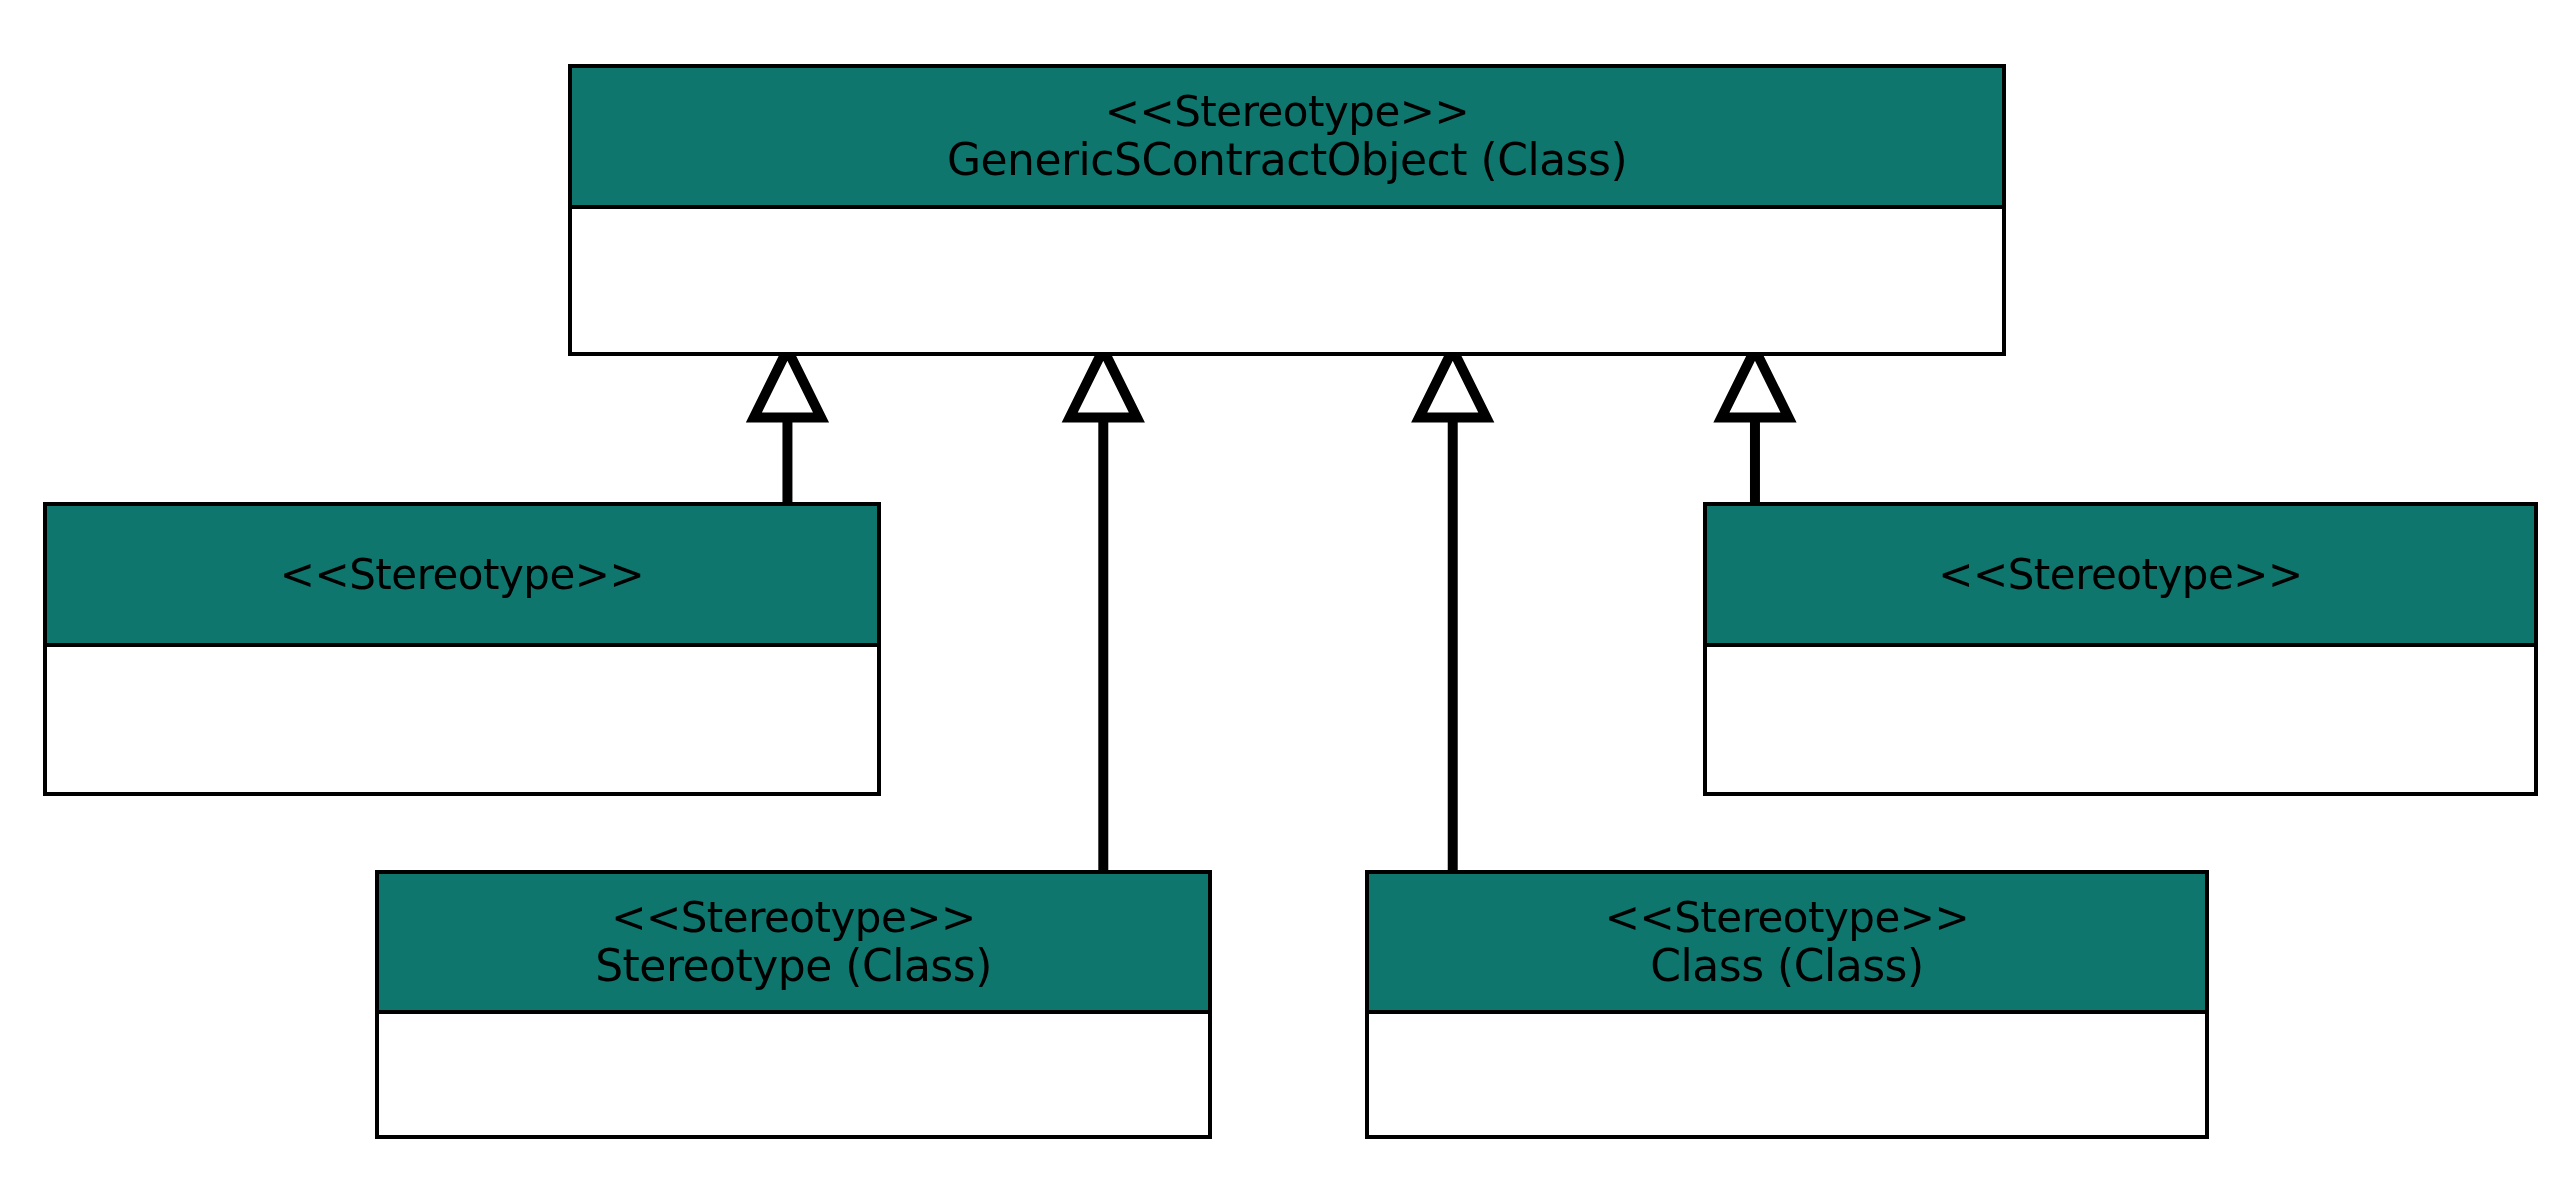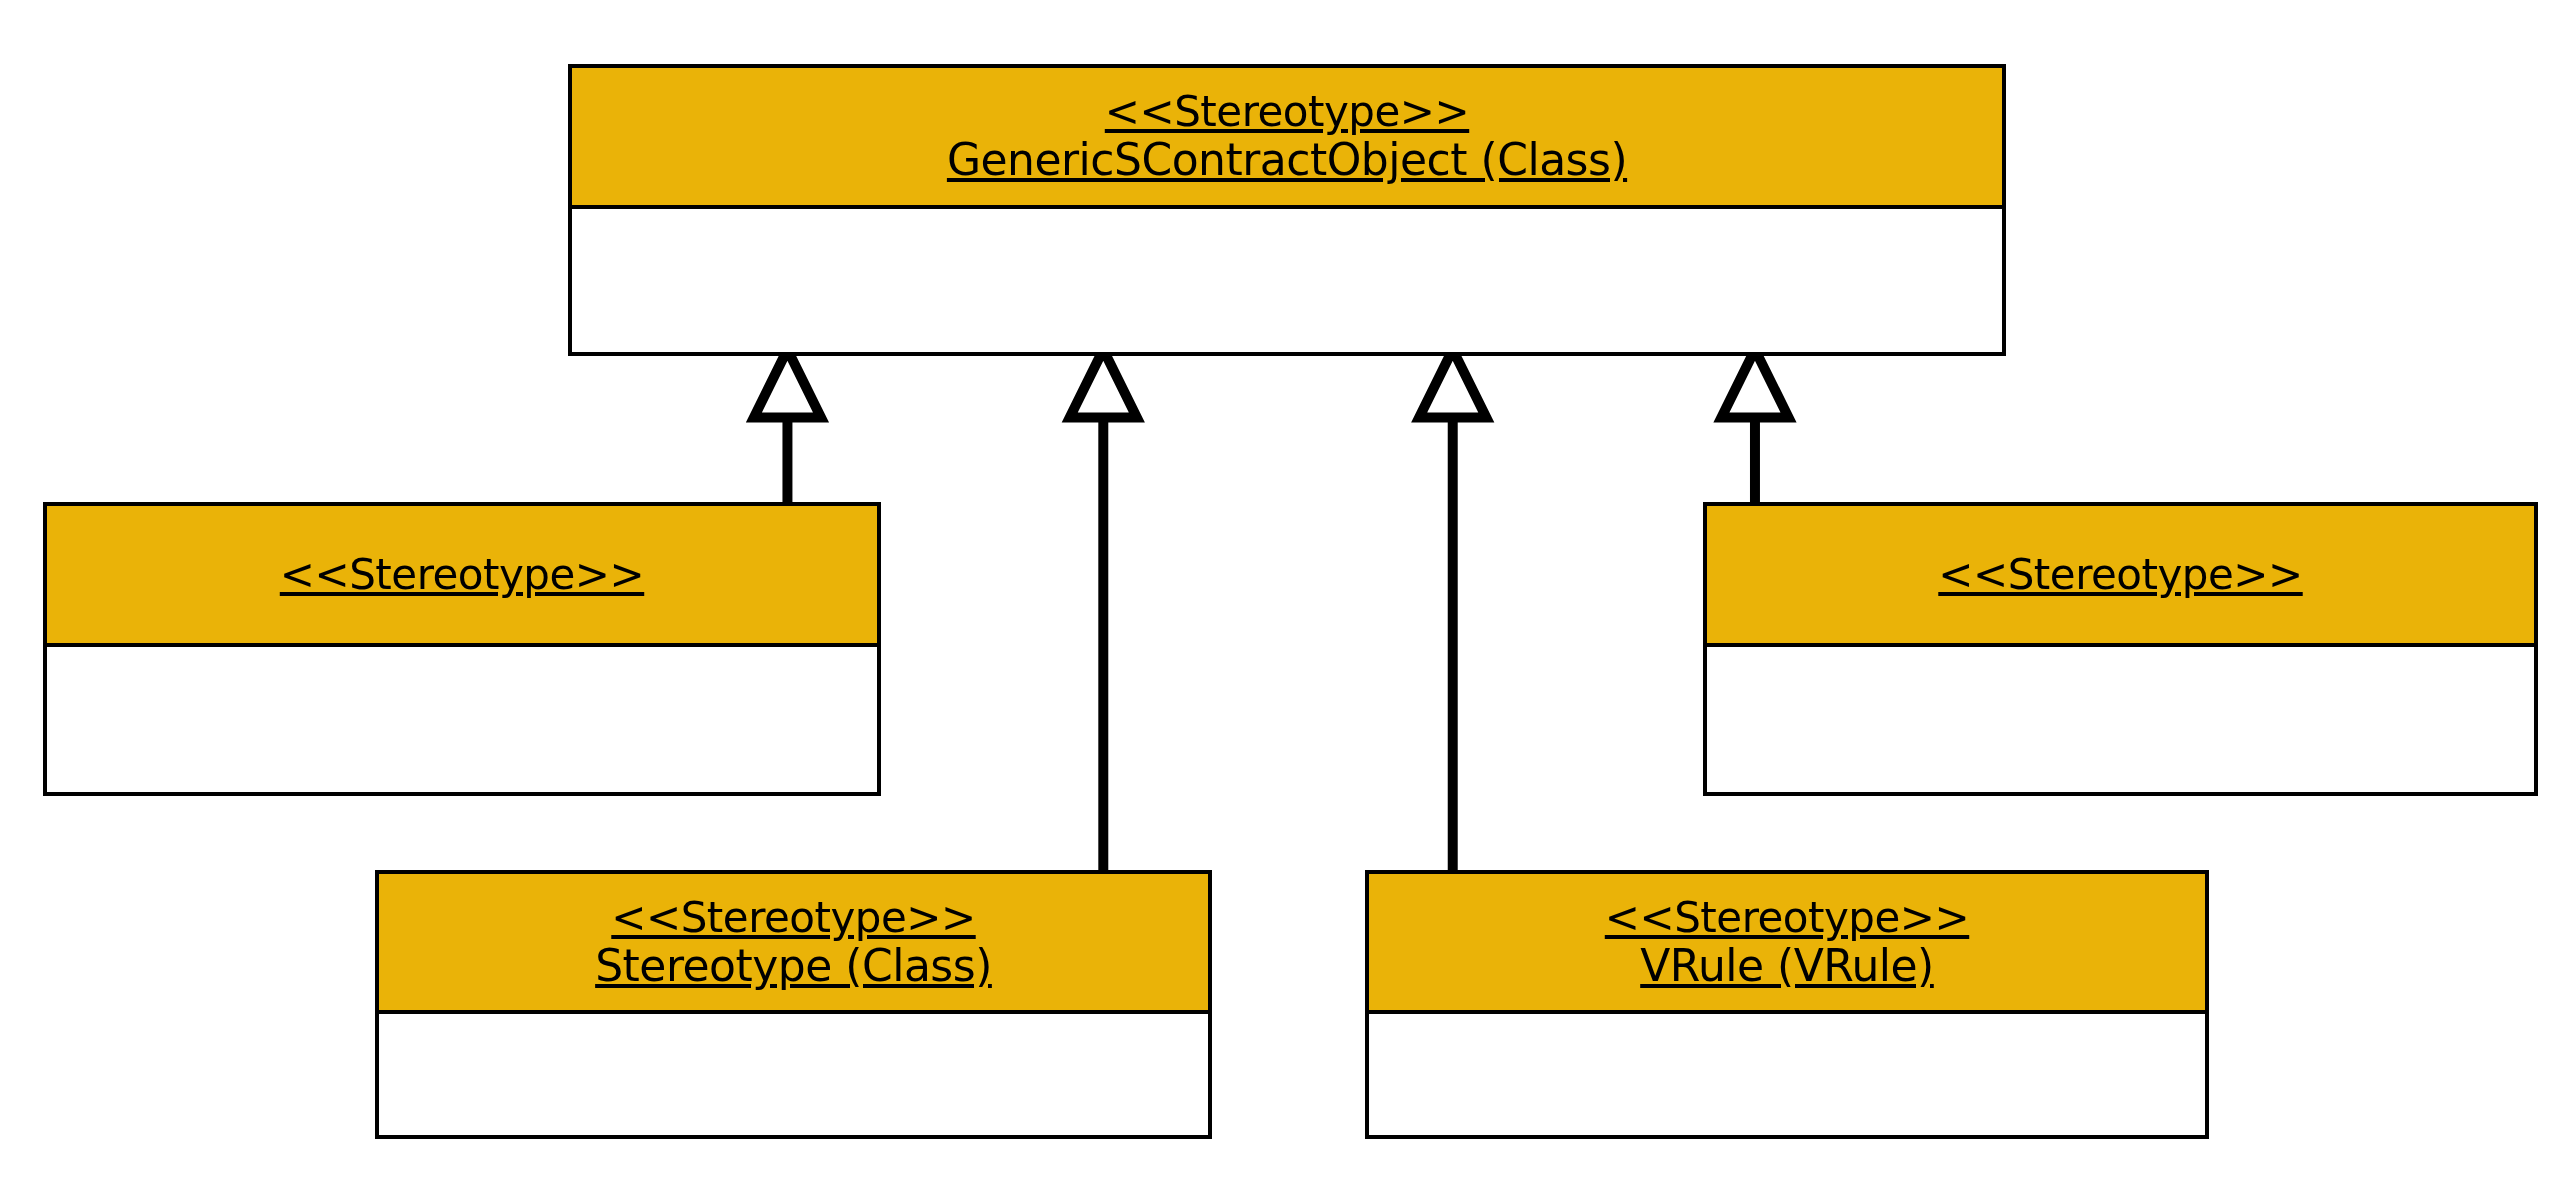--- a/index.html
+++ b/index.html
@@ -14,22 +14,21 @@
     position: relative;
     width: 2576px;
     height: 1179px;
     background: #ffffff;
     overflow: hidden;
   }
   .uml-class {
     position: absolute;
     box-sizing: border-box;
     border: 4.5px solid #000000;
-    background: #eab308;
-    text-decoration: underline;
+    background: #0f766e;
   }
   .uml-header {
     box-sizing: border-box;
     border-bottom: 4.5px solid #000000;
     display: flex;
     flex-direction: column;
     align-items: center;
     justify-content: center;
     text-align: center;
     line-height: 1.12;
@@ -111,19 +110,19 @@
     <div class="uml-header" style="height:140px;">
       <div class="uml-stereotype">&lt;&lt;Stereotype&gt;&gt;</div>
       <div class="uml-name">Stereotype (Class)</div>
     </div>
     <div class="uml-compartment" style="height:121px;"></div>
   </div>
 
   <div class="uml-class" style="left:1365px; top:870px; width:844px;">
     <div class="uml-header" style="height:140px;">
       <div class="uml-stereotype">&lt;&lt;Stereotype&gt;&gt;</div>
-      <div class="uml-name">VRule (VRule)</div>
+      <div class="uml-name">Class (Class)</div>
     </div>
     <div class="uml-compartment" style="height:121px;"></div>
   </div>
 
 </div>
 
 
 </body></html>

